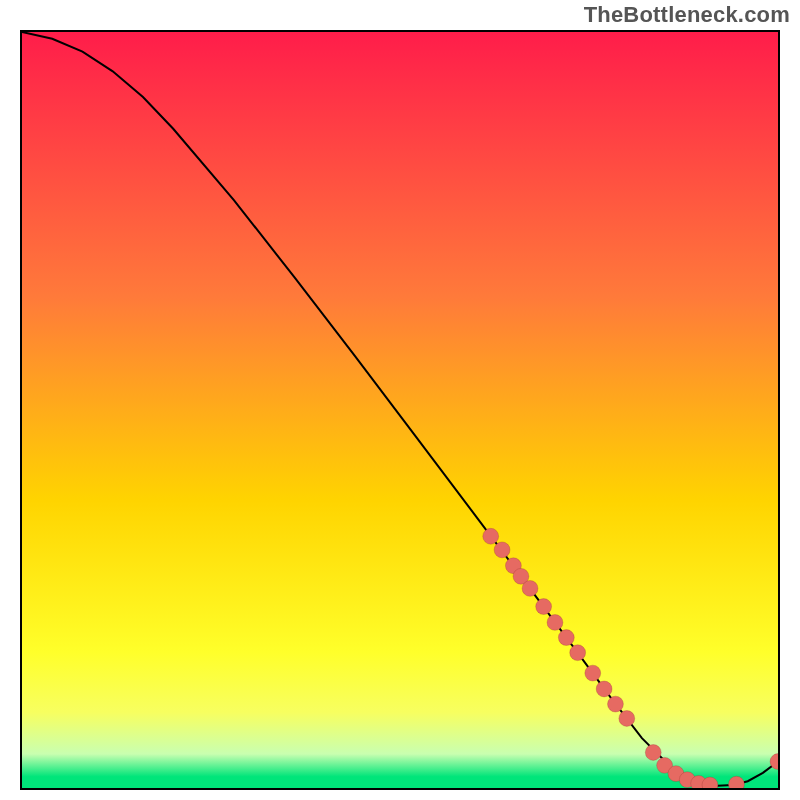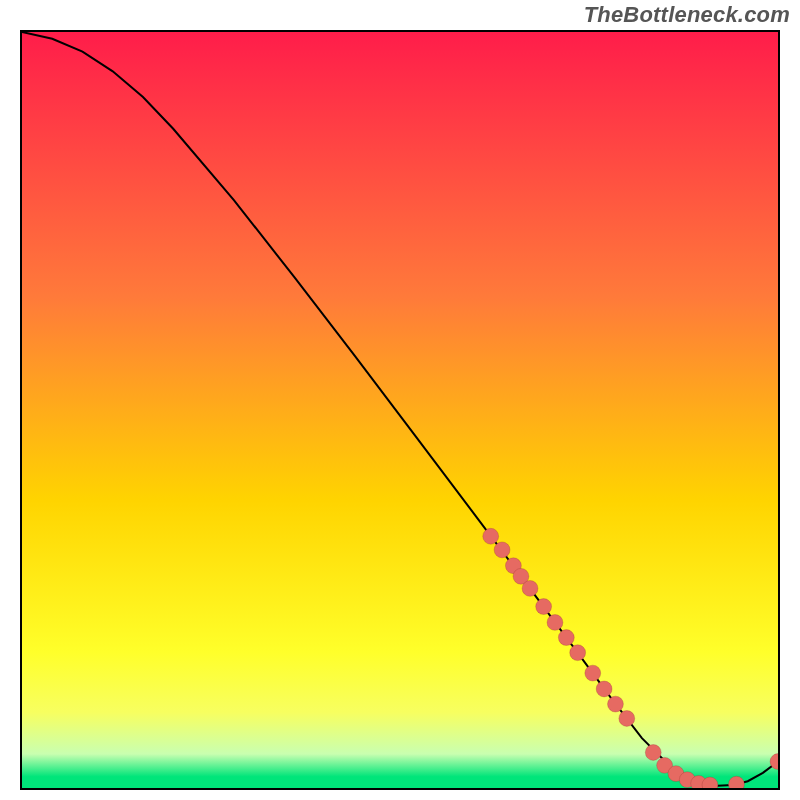--- a/index.html
+++ b/index.html
@@ -17,21 +17,20 @@
     height: 800px;
   }
   .watermark {
     position: absolute;
     top: 2px;
     right: 10px;
     font-size: 22px;
     font-weight: 600;
     color: #555555;
     letter-spacing: 0.2px;
-    font-style: italic;
   }
   .plot-area {
     position: absolute;
     left: 20px;
     top: 30px;
     width: 760px;
     height: 760px;
     border: 2px solid #000000;
     box-sizing: border-box;
     overflow: hidden;

